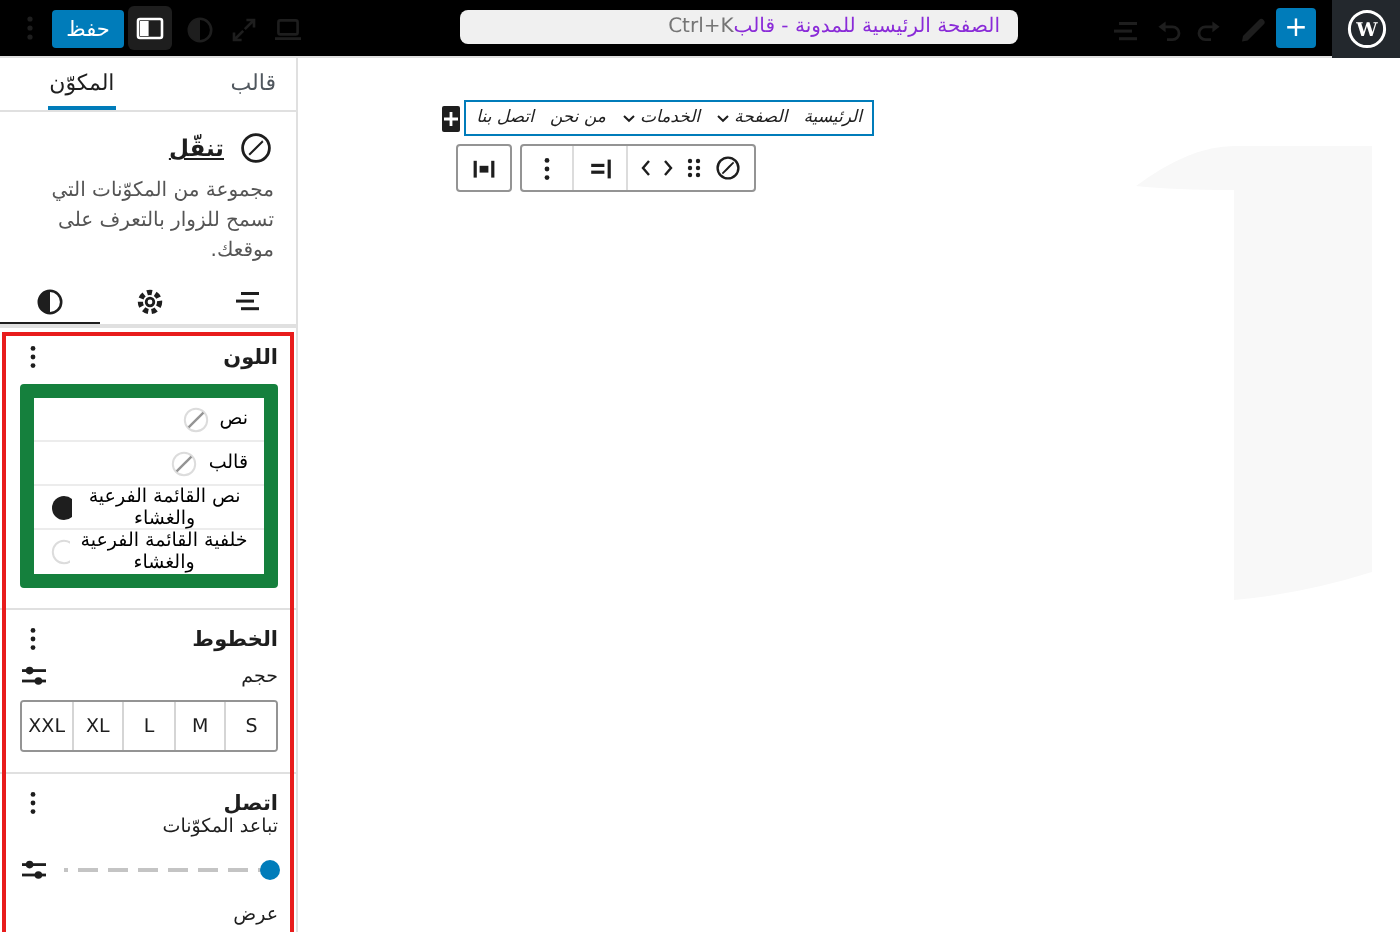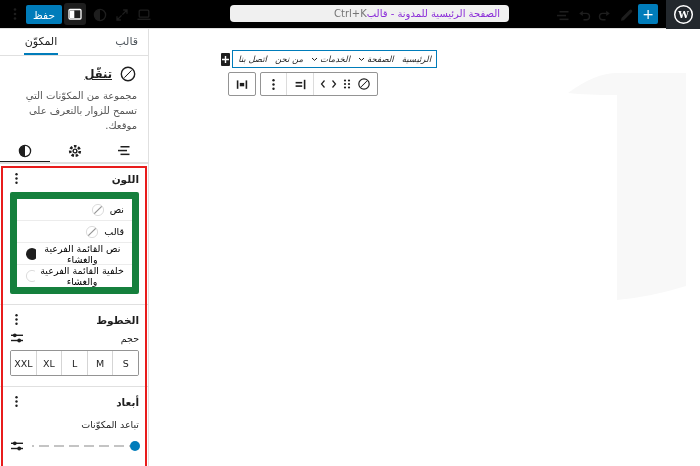--- a/index.html
+++ b/index.html
@@ -271,30 +271,30 @@
       <button class="seg-cell">S</button>
       <button class="seg-cell">M</button>
       <button class="seg-cell">L</button>
       <button class="seg-cell">XL</button>
       <button class="seg-cell">XXL</button>
     </div>
   </div>
 
   <div class="panel">
     <div class="panel-head">
-      <span class="panel-title">أبعاد</span>
+      <span class="panel-title">اتصل</span>
       <button class="panel-menu icon-btn">
         <svg width="13" height="13">
             <circle cx="6.5" cy="2.2" r="1.2" fill="#1e1e1e"></circle>
             <circle cx="6.5" cy="6.5" r="1.2" fill="#1e1e1e"></circle>
             <circle cx="6.5" cy="10.8" r="1.2" fill="#1e1e1e"></circle>
           </svg>
       </button>
     </div>
-    <div class="sub-row" style="margin-top:11px">
+    <div class="sub-row" style="margin-top:0">
       <span class="sub-lbl">تباعد المكوّنات</span>
     </div>
     <div class="slider-row">
       <div class="slider-track">
         <span class="slider-dot"></span>
       </div>
       <button class="icon-btn">
         <svg width="14" height="14">
           <rect x="1" y="3.6" width="12" height="1.4" fill="#1e1e1e"></rect>
             <rect x="1" y="8.8" width="12" height="1.4" fill="#1e1e1e"></rect>

